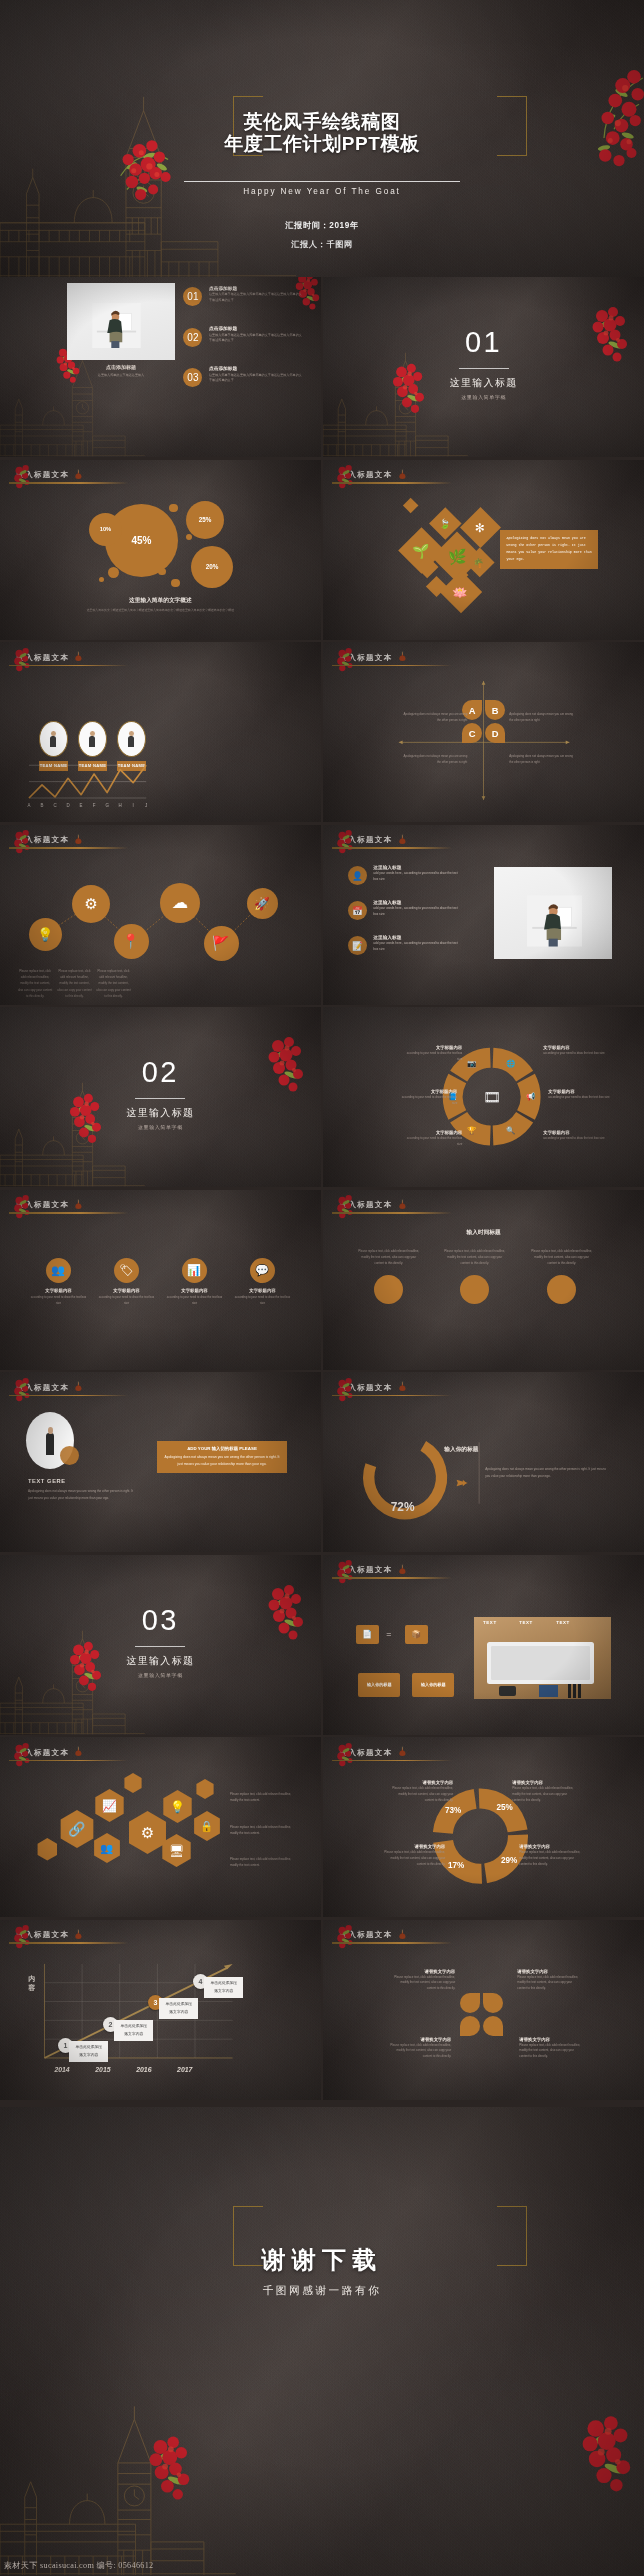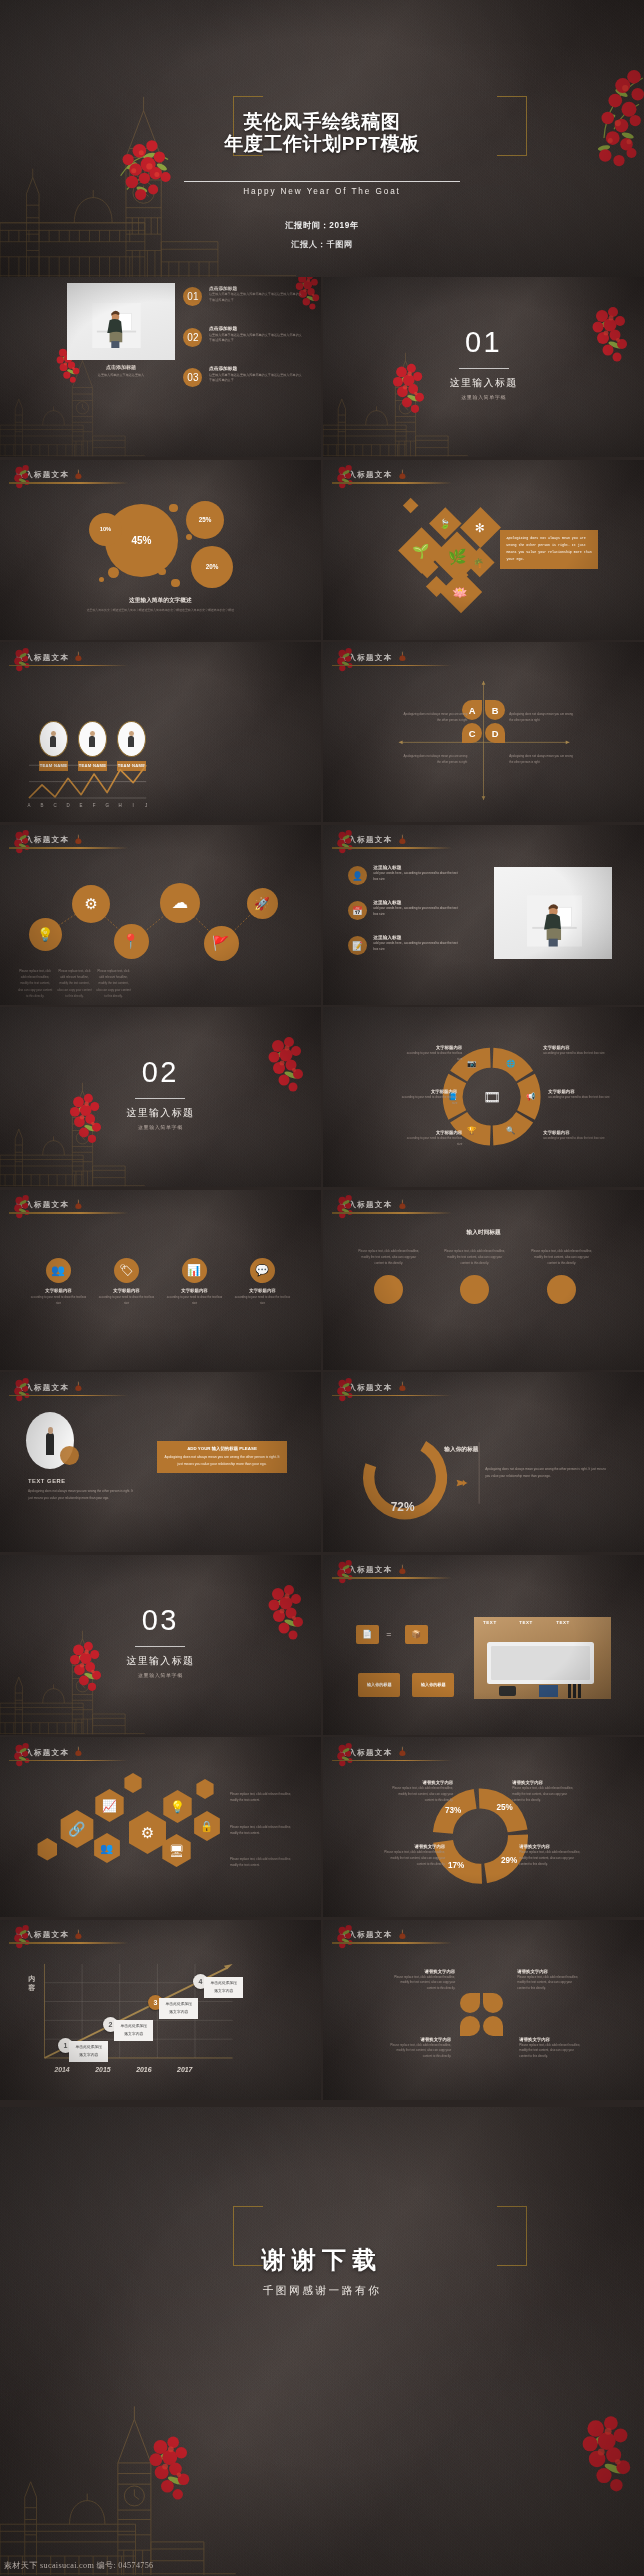--- a/index.html
+++ b/index.html
@@ -1524,15 +1524,15 @@
       </g>
   </svg>
   <div style="position:absolute;left:233px;top:99px;width:30px;height:60px;border:0.6px solid #8a6d2f;border-right:none"></div>
   <div style="position:absolute;right:117px;top:99px;width:30px;height:60px;border:0.6px solid #8a6d2f;border-left:none"></div>
   <div style="position:absolute;left:0;right:0;top:137px;text-align:center;color:#fff;font-size:24px;
     font-weight:bold;letter-spacing:6.3px;text-shadow:0 1.3px 3.8px rgba(0,0,0,.6)">谢谢下载</div>
   <div style="position:absolute;left:0;right:0;top:177px;text-align:center;color:#f0ebe6;font-size:10.7px;letter-spacing:2.5px">千图网感谢一路有你</div>
   <div class="vig"></div>
   </div>
 <div id="footer">
-  <div class="wm">素材天下 sucaisucai.com  编号: 04574756</div>
+  <div class="wm">素材天下 sucaisucai.com  编号: 05646612</div>
 </div>
 
 
 </body></html>

